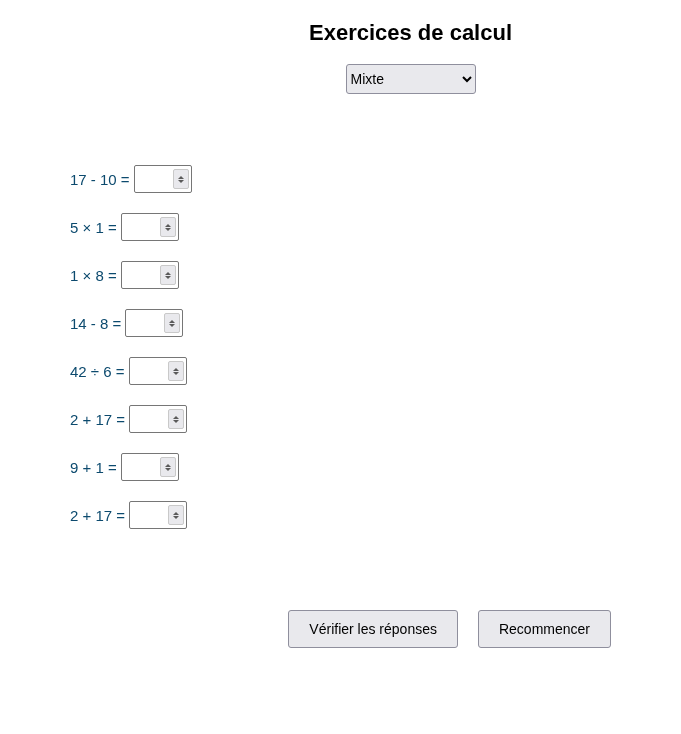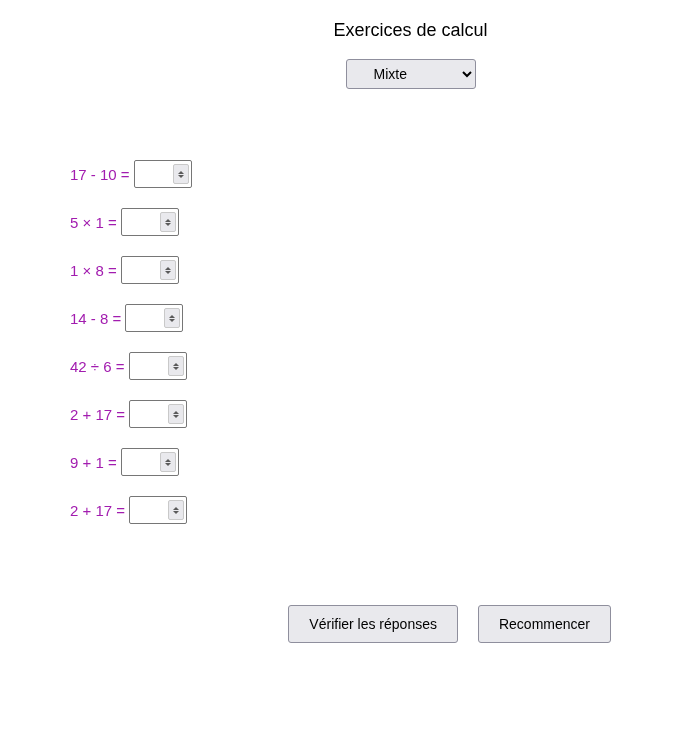--- a/index.html
+++ b/index.html
@@ -12,51 +12,51 @@
     height: 734px;
   }
   .container {
     padding: 20px 70px;
   }
   .header {
     text-align: center;
     margin-bottom: 70px;
   }
   h1 {
-    font-size: 18px;
-    font-weight: normal;
+    font-size: 22px;
+    font-weight: bold;
     margin: 0 0 18px 0;
     padding-left: 140px;
   }
   .select-wrap {
     padding-left: 140px;
     display: flex;
     justify-content: center;
   }
   select {
     width: 130px;
     height: 30px;
     font-size: 14px;
     background: #e9e9ed;
     border: 1px solid #8f8f9d;
     border-radius: 3px;
-    padding: 2px 23px;
+    padding: 2px 0;
   }
   .exercises {
     margin-bottom: 80px;
   }
   .exercise-row {
     display: flex;
     align-items: center;
     margin-bottom: 18px;
     height: 30px;
   }
   .expression {
     font-size: 15px;
-    color: #a21caf;
+    color: #0c4a6e;
     white-space: pre;
   }
   .answer-input {
     width: 58px;
     height: 28px;
     border: 1px solid #767676;
     border-radius: 2px;
     padding: 0 2px 0 6px;
     font-size: 14px;
     position: relative;

